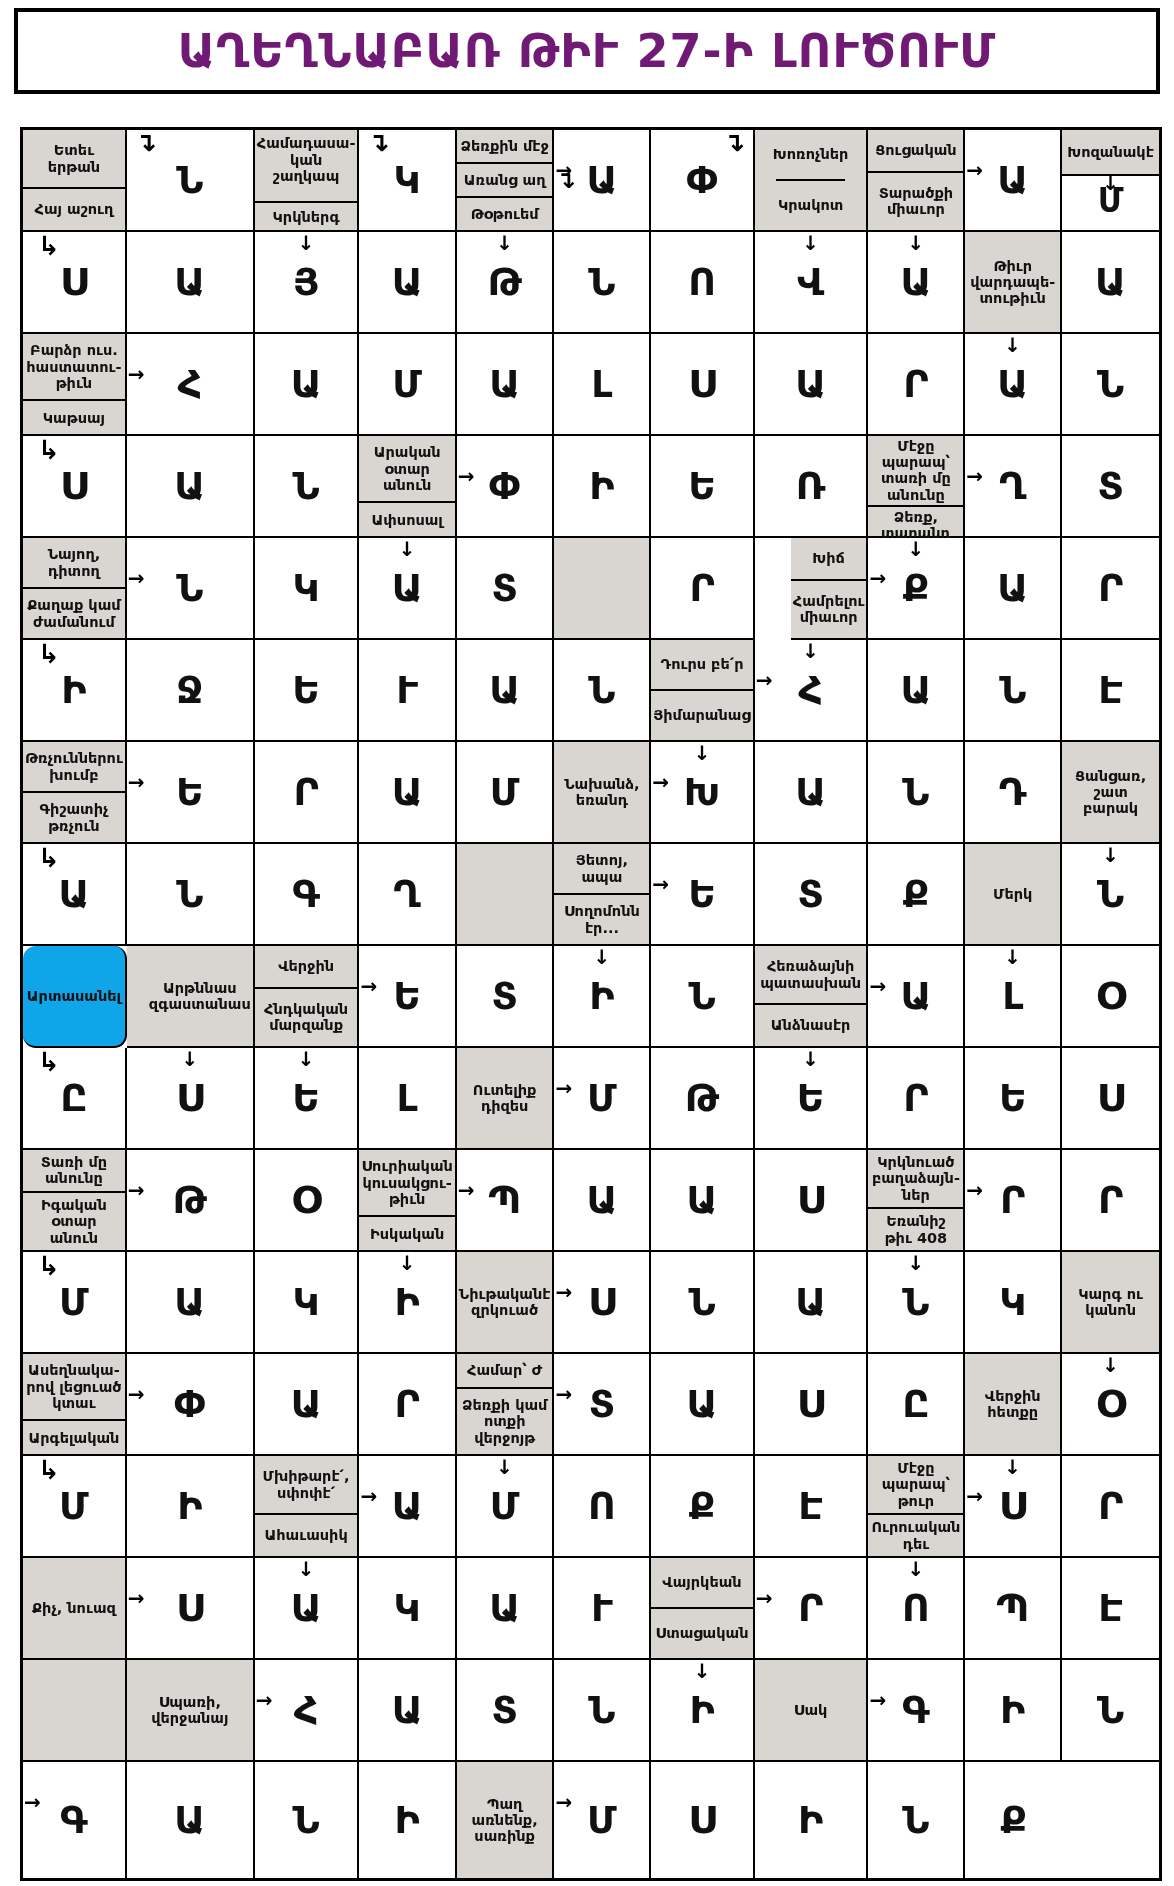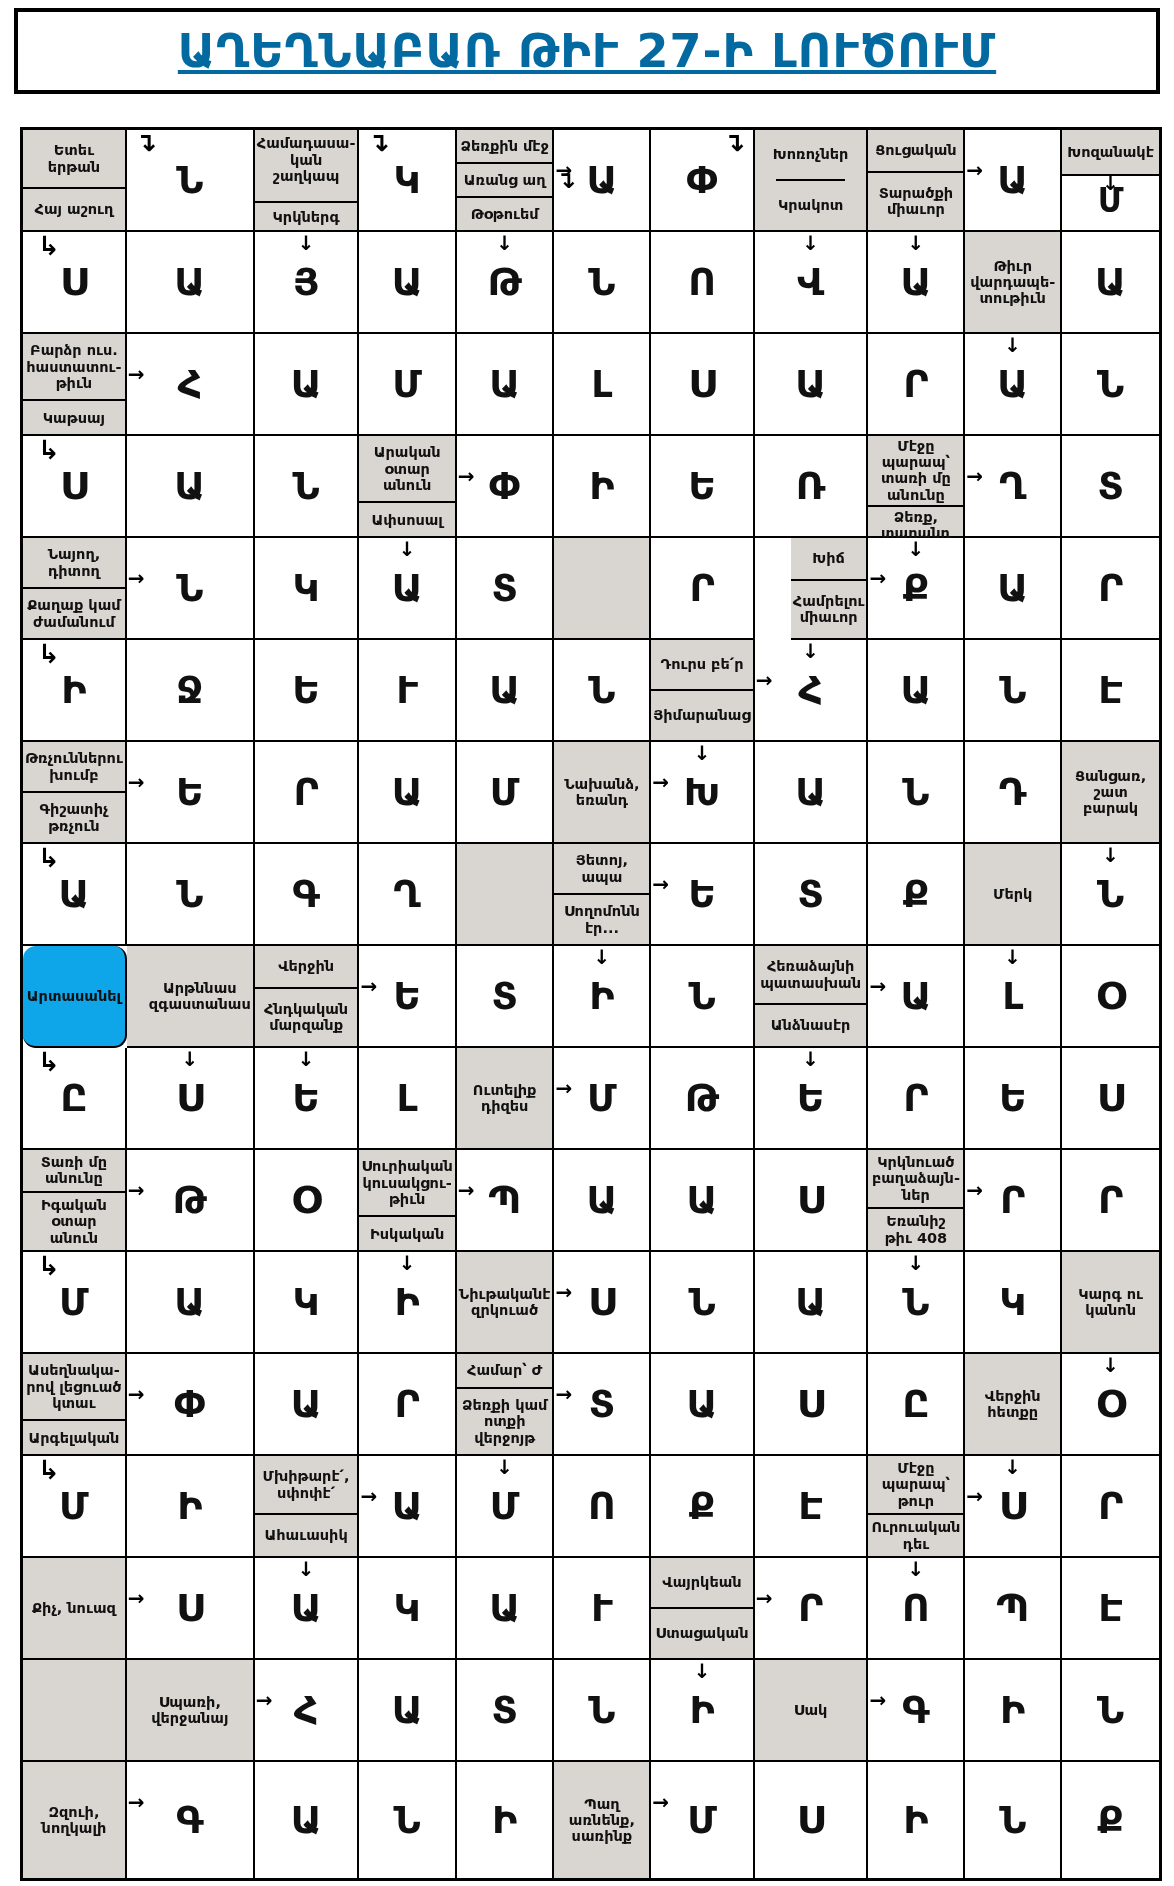--- a/index.html
+++ b/index.html
@@ -29,21 +29,21 @@
   .arrow-bdr{right:8px;top:-1px;font-size:26px;}
   .arrow-d{left:50%;transform:translateX(-50%);top:1px;font-size:20px;}
   .split .arrow-d{top:43%;}
   .arrow-r{left:1px;top:30px;font-size:20px;}
   .arrow-rm{left:1px;top:38px;font-size:24px;}
 </style>
 </head>
 <body>
 
 <div class="title-box">
-  <div class="title" style="color: #0369a1; text-decoration: underline;">ԱՂԵՂՆԱԲԱՌ ԹԻՒ 27-Ի ԼՈՒԾՈՒՄ</div>
+  <div class="title" style="color: #701a75;">ԱՂԵՂՆԱԲԱՌ ԹԻՒ 27-Ի ԼՈՒԾՈՒՄ</div>
 </div>
 
 <div class="grid">
     <div class="cell clue-cell" style="background: rgb(217, 213, 208);">
       <div class="clue-sec">Ետեւ երթան</div>
       <div class="clue-sec">Հայ աշուղ</div>
     </div>
     <div class="cell letter">
       <span class="glyph">Ն</span>
       <span class="arrow arrow-bd">↴</span>
@@ -641,23 +641,20 @@
     <div class="cell letter">
       <span class="glyph">Գ</span>
       <span class="arrow arrow-r">→</span>
     </div>
     <div class="cell letter">
       <span class="glyph">Ի</span>
     </div>
     <div class="cell last-col letter">
       <span class="glyph">Ն</span>
     </div>
-    <div class="cell last-row clue-cell" style="background: rgb(217, 213, 208);">
-      <div class="clue-sec">Զզուի, նողկալի</div>
-    </div>
     <div class="cell last-row letter">
       <span class="glyph">Գ</span>
       <span class="arrow arrow-r">→</span>
     </div>
     <div class="cell last-row letter">
       <span class="glyph">Ա</span>
     </div>
     <div class="cell last-row letter">
       <span class="glyph">Ն</span>
     </div>

